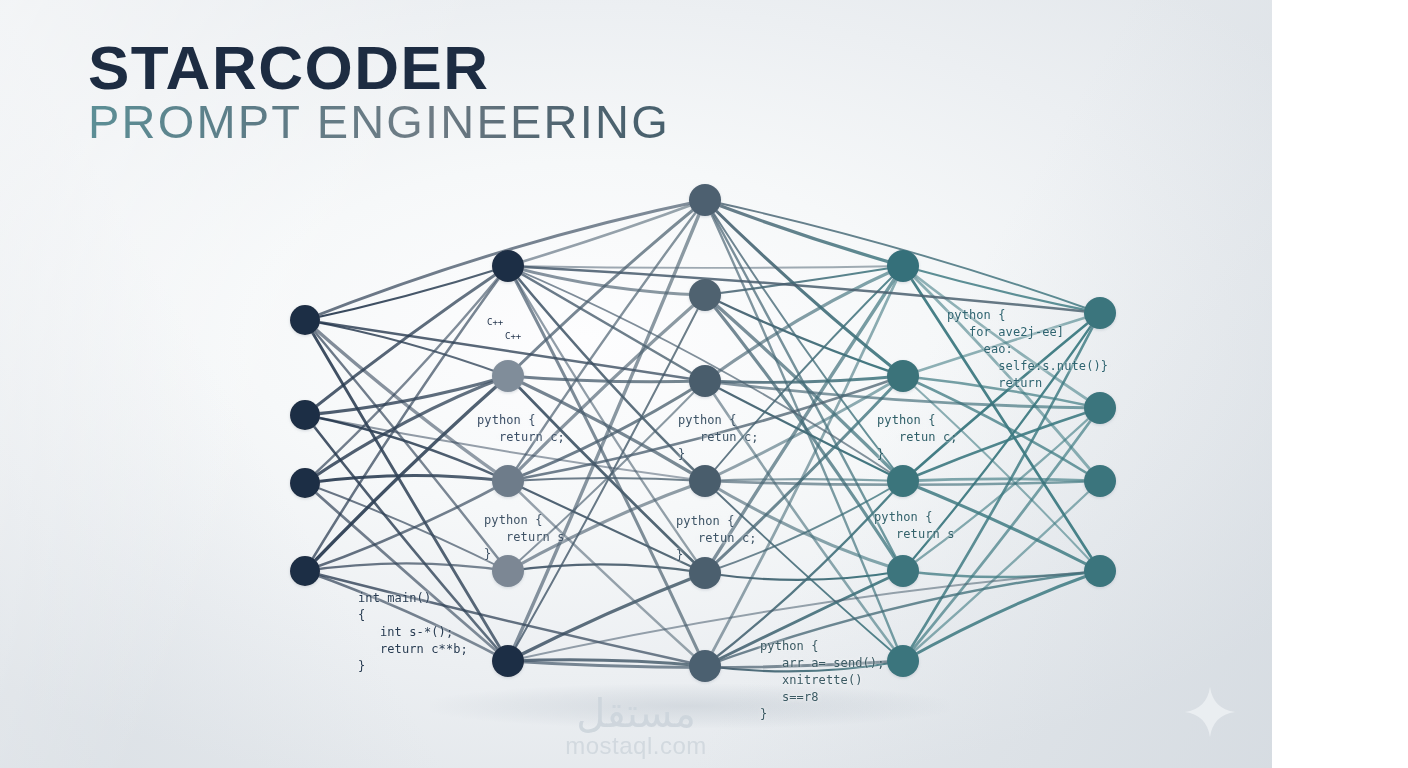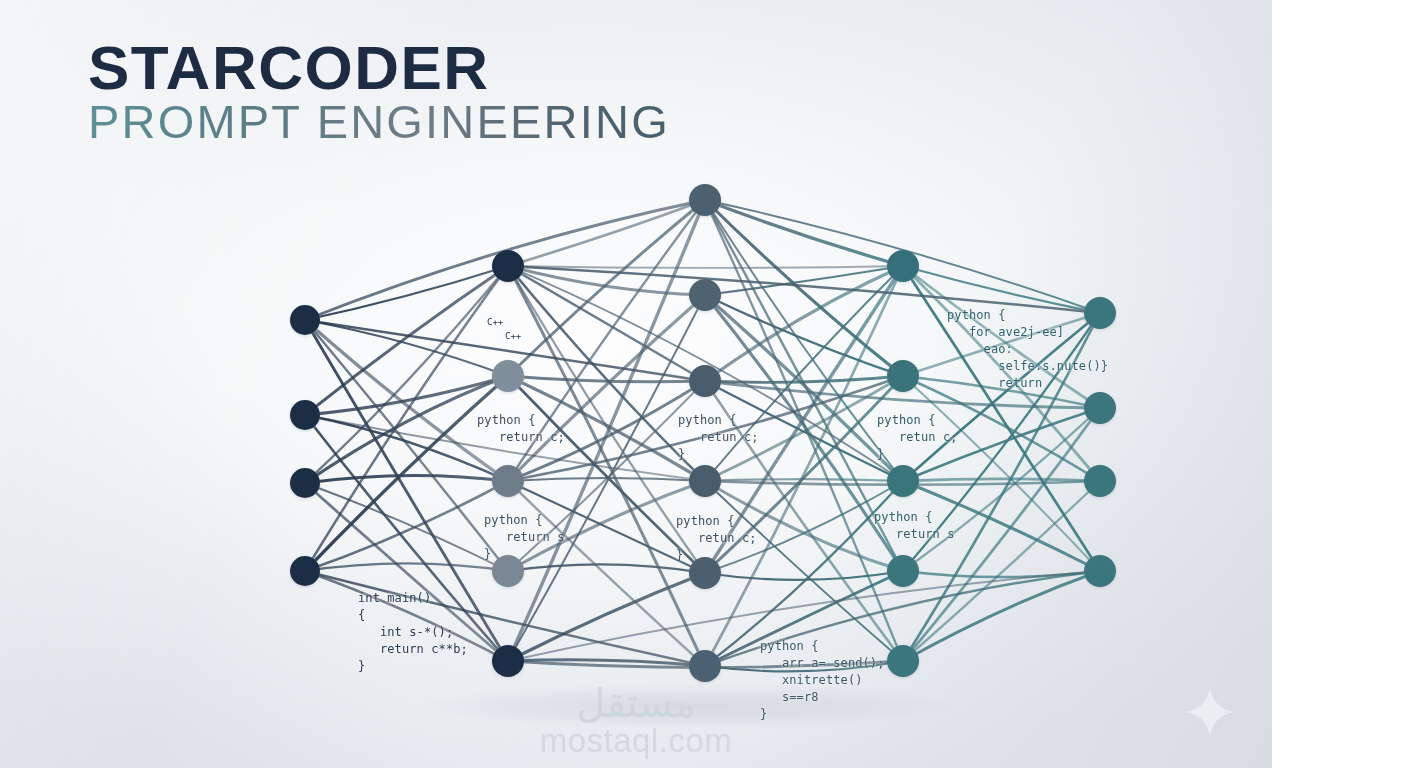--- a/index.html
+++ b/index.html
@@ -106,21 +106,21 @@
     font-family: "DejaVu Sans", sans-serif;
     font-size: 40px;
     line-height: 1.05;
     color: #ced6dd;
     opacity: 0.95;
     direction: rtl;
   }
   .wm-en {
     margin-top: -2px;
     font-family: "Liberation Sans", sans-serif;
-    font-size: 33px;
+    font-size: 24px;
     letter-spacing: 0.5px;
     color: #d2d9df;
   }
 
   
   .sparkle {
     position: absolute;
     right: 36px;
     bottom: 30px;
     width: 52px;

